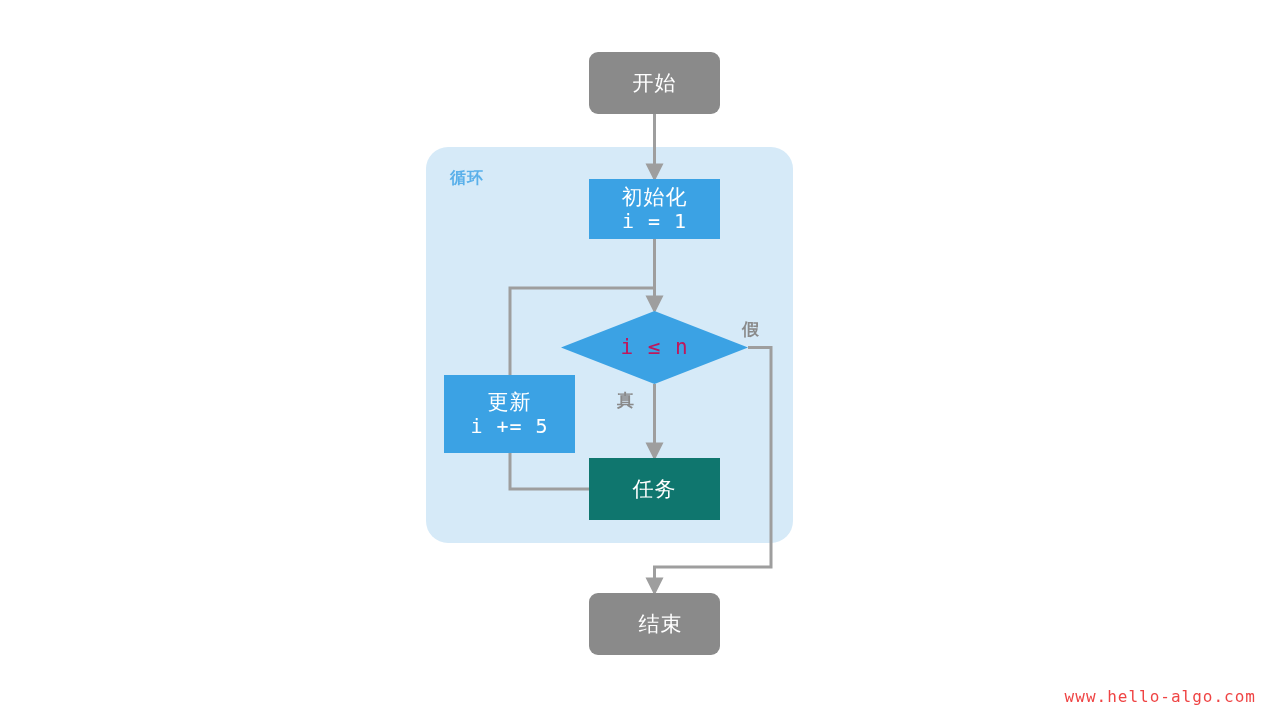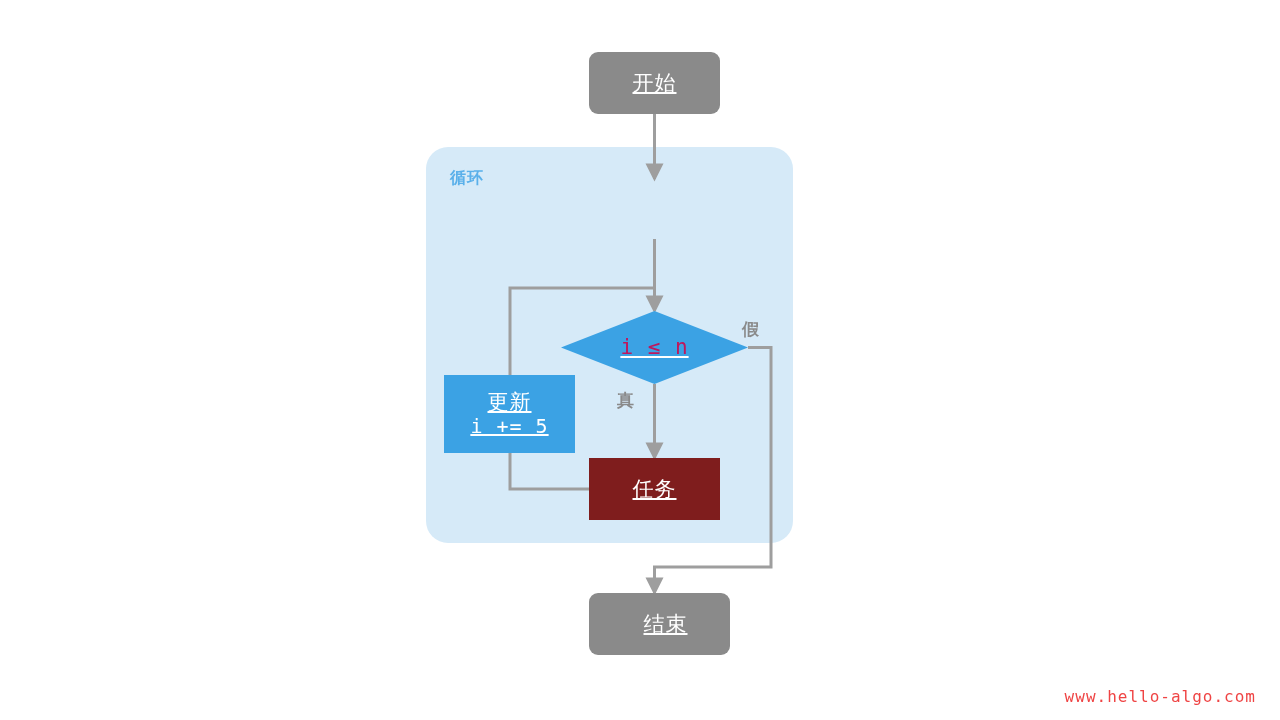--- a/index.html
+++ b/index.html
@@ -52,44 +52,43 @@
   .node {
     position: absolute;
     display: flex;
     flex-direction: column;
     align-items: center;
     justify-content: center;
     color: #ffffff;
     text-align: left;
     line-height: 1.18;
     box-sizing: border-box;
-    text-decoration: underline;
   }
   .node .l1 {
     font-size: 21px;
     letter-spacing: 1px;
   }
   .node .l2 {
     font-family: "DejaVu Sans Mono", "Liberation Mono", monospace;
     font-size: 20px;
     letter-spacing: 1px;
   }
 
   .terminal {
     background: #8a8a8a;
     border-radius: 9px;
   }
   .process-blue { background: #3ba2e4; }
-  .process-green { background: #7f1d1d; }
+  .process-green { background: #0f766e; }
 
   #node-start   { left: 589px; top: 52px;  width: 131px; height: 62px; }
   #node-init    { left: 589px; top: 179px; width: 131px; height: 60px; }
   #node-update  { left: 444px; top: 375px; width: 131px; height: 78px; }
   #node-task    { left: 589px; top: 458px; width: 131px; height: 62px; }
-  #node-end     { left: 589px; top: 593px; width: 141px; height: 62px; padding-left: 12px; }
+  #node-end     { left: 589px; top: 593px; width: 131px; height: 62px; padding-left: 12px; }
 
   
   #node-decision {
     left: 561px;
     top: 311px;
     width: 187px;
     height: 73px;
     background: transparent;
   }
   #node-decision .diamond-shape {
@@ -175,20 +174,24 @@
     
     <g>
       <path d="M510,375 L510,288 L654.5,288" fill="none" stroke="#9e9e9e" stroke-width="3"></path>
     </g>
   </svg>
 
   <div class="node terminal" id="node-start">
     <span class="l1">开始</span>
   </div>
 
+  <div class="node process-blue" id="node-init">
+    <span class="l1">初始化</span>
+    <span class="l2">i = 1</span>
+  </div>
 
   <div class="node" id="node-decision">
     <span class="diamond-shape"></span>
     <span class="diamond-text">i ≤ n</span>
   </div>
 
   <div class="node process-blue" id="node-update">
     <span class="l1">更新</span>
     <span class="l2">i += 5</span>
   </div>

